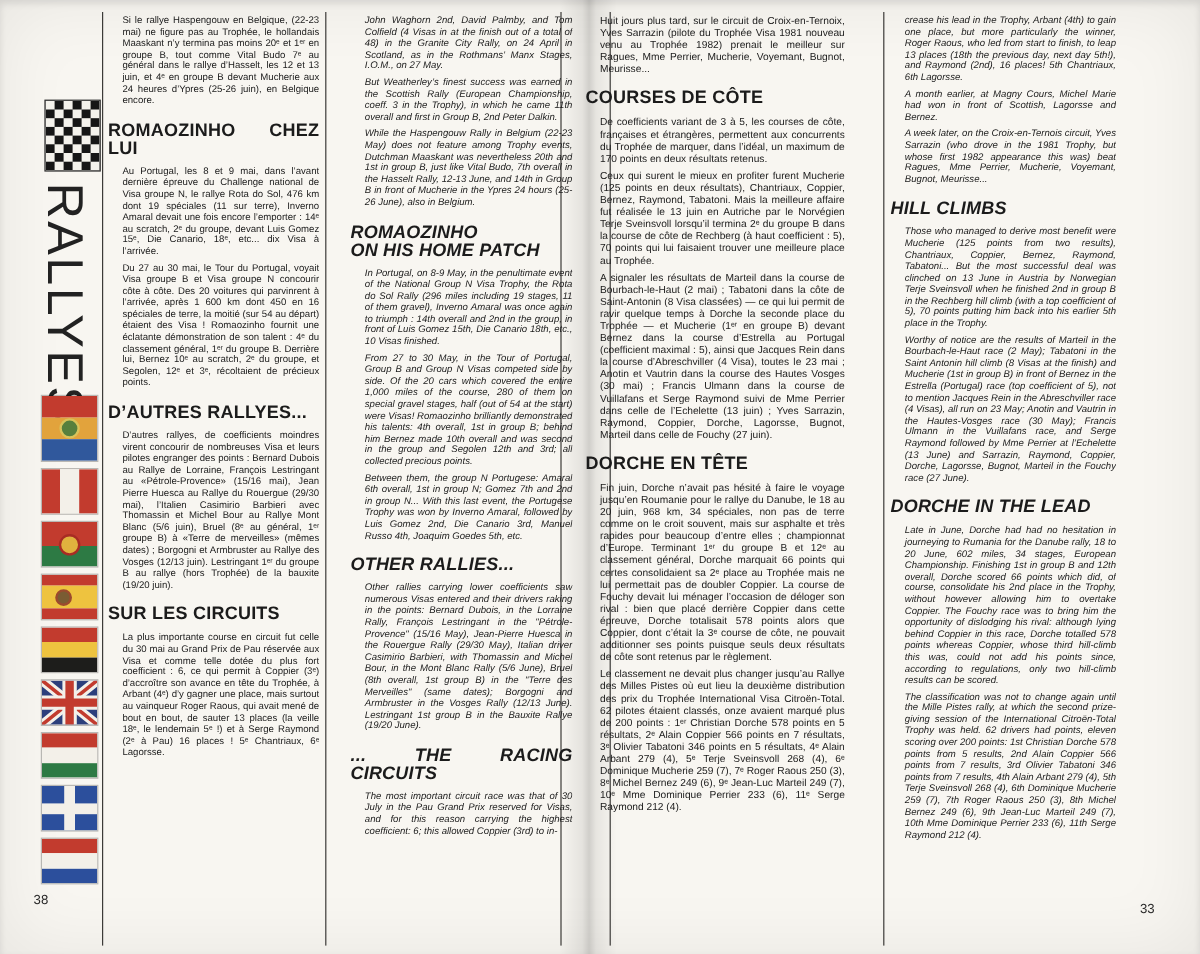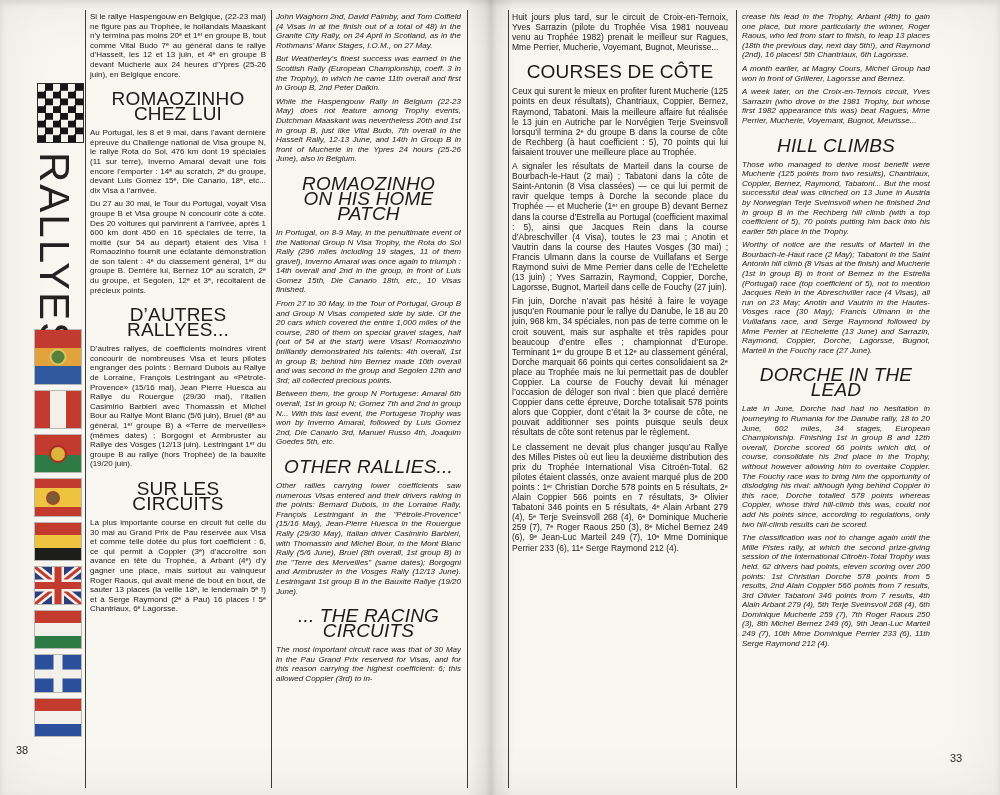--- a/index.html
+++ b/index.html
@@ -18,24 +18,24 @@
     position:absolute;left:466px;top:0;width:48px;height:795px;
     background:linear-gradient(90deg, rgba(0,0,0,0) 0%, rgba(0,0,0,0.08) 40%, rgba(0,0,0,0.16) 52%, rgba(0,0,0,0.07) 64%, rgba(0,0,0,0) 100%);
   }
   .vrule{position:absolute;top:10px;height:778px;width:1px;background:#3c3b38;}
   .col{
     position:absolute;top:12px;height:778px;overflow:hidden;
     font-size:8px;line-height:9.6px;text-align:justify;
   }
   .col.wide{font-size:8.5px;line-height:10.1px;}
   .col.italic{font-style:italic;}
-  .para{margin:0 0 4px 0;}
+  .para{margin:0 0 4px 12px;}
   .heading{
-    margin:12px 0 7px 0;text-align:center;font-weight:normal;
-    font-size:19px;line-height:15px;white-space:pre-line;letter-spacing:0.2px;
+    margin:12px 0 7px 0;font-weight:bold;
+    font-size:15px;line-height:15px;white-space:pre-line;letter-spacing:0.2px;
   }
   .checkered{
     position:absolute;left:38px;top:84px;width:45px;height:58px;
     background:repeating-conic-gradient(#161616 0% 25%, #f4f2ec 0% 50%);
     background-size:15px 14.5px;outline:1px solid #2a2a2a;
   }
   .rallyes{
     position:absolute;left:-33px;top:213px;width:174px;height:52px;
     transform:rotate(90deg);
     font-size:42px;line-height:52px;text-align:center;
@@ -144,52 +144,54 @@
       <p class="para">Si le rallye Haspengouw en Belgique, (22-23 mai) ne figure pas au Trophée, le hollandais Maaskant n’y termina pas moins 20ᵉ et 1ᵉʳ en groupe B, tout comme Vital Budo 7ᵉ au général dans le rallye d’Hasselt, les 12 et 13 juin, et 4ᵉ en groupe B devant Mucherie aux 24 heures d’Ypres (25-26 juin), en Belgique encore.</p>
       <h3 class="heading">ROMAOZINHO CHEZ LUI</h3>
       <p class="para">Au Portugal, les 8 et 9 mai, dans l’avant dernière épreuve du Challenge national de Visa groupe N, le rallye Rota do Sol, 476 km dont 19 spéciales (11 sur terre), Inverno Amaral devait une fois encore l’emporter : 14ᵉ au scratch, 2ᵉ du groupe, devant Luis Gomez 15ᵉ, Die Canario, 18ᵉ, etc... dix Visa à l’arrivée.</p>
       <p class="para">Du 27 au 30 mai, le Tour du Portugal, voyait Visa groupe B et Visa groupe N concourir côte à côte. Des 20 voitures qui parvinrent à l’arrivée, après 1 600 km dont 450 en 16 spéciales de terre, la moitié (sur 54 au départ) étaient des Visa ! Romaozinho fournit une éclatante démonstration de son talent : 4ᵉ du classement général, 1ᵉʳ du groupe B. Derrière lui, Bernez 10ᵉ au scratch, 2ᵉ du groupe, et Segolen, 12ᵉ et 3ᵉ, récoltaient de précieux points.</p>
       <h3 class="heading">D’AUTRES RALLYES...</h3>
       <p class="para">D’autres rallyes, de coefficients moindres virent concourir de nombreuses Visa et leurs pilotes engranger des points : Bernard Dubois au Rallye de Lorraine, François Lestringant au «Pétrole-Provence» (15/16 mai), Jean Pierre Huesca au Rallye du Rouergue (29/30 mai), l’Italien Casimirio Barbieri avec Thomassin et Michel Bour au Rallye Mont Blanc (5/6 juin), Bruel (8ᵉ au général, 1ᵉʳ groupe B) à «Terre de merveilles» (mêmes dates) ; Borgogni et Armbruster au Rallye des Vosges (12/13 juin). Lestringant 1ᵉʳ du groupe B au rallye (hors Trophée) de la bauxite (19/20 juin).</p>
       <h3 class="heading">SUR LES CIRCUITS</h3>
       <p class="para">La plus importante course en circuit fut celle du 30 mai au Grand Prix de Pau réservée aux Visa et comme telle dotée du plus fort coefficient : 6, ce qui permit à Coppier (3ᵉ) d’accroître son avance en tête du Trophée, à Arbant (4ᵉ) d’y gagner une place, mais surtout au vainqueur Roger Raous, qui avait mené de bout en bout, de sauter 13 places (la veille 18ᵉ, le lendemain 5ᵉ !) et à Serge Raymond (2ᵉ à Pau) 16 places ! 5ᵉ Chantriaux, 6ᵉ Lagorsse.</p>
     </div>
 
-  <div class="col italic" lang="en" style="left:276px;width:185px">
+  <div class="col italic" lang="en" style="left:292px;width:185px">
       <p class="para">John Waghorn 2nd, David Palmby, and Tom Colfield (4 Visas in at the finish out of a total of 48) in the Granite City Rally, on 24 April in Scotland, as in the Rothmans’ Manx Stages, I.O.M., on 27 May.</p>
       <p class="para">But Weatherley’s finest success was earned in the Scottish Rally (European Championship, coeff. 3 in the Trophy), in which he came 11th overall and first in Group B, 2nd Peter Dalkin.</p>
       <p class="para">While the Haspengouw Rally in Belgium (22-23 May) does not feature among Trophy events, Dutchman Maaskant was nevertheless 20th and 1st in group B, just like Vital Budo, 7th overall in the Hasselt Rally, 12-13 June, and 14th in Group B in front of Mucherie in the Ypres 24 hours (25-26 June), also in Belgium.</p>
       <h3 class="heading">ROMAOZINHO
 ON HIS HOME PATCH</h3>
       <p class="para">In Portugal, on 8-9 May, in the penultimate event of the National Group N Visa Trophy, the Rota do Sol Rally (296 miles including 19 stages, 11 of them gravel), Inverno Amaral was once again to triumph : 14th overall and 2nd in the group, in front of Luis Gomez 15th, Die Canario 18th, etc., 10 Visas finished.</p>
       <p class="para">From 27 to 30 May, in the Tour of Portugal, Group B and Group N Visas competed side by side. Of the 20 cars which covered the entire 1,000 miles of the course, 280 of them on special gravel stages, half (out of 54 at the start) were Visas! Romaozinho brilliantly demonstrated his talents: 4th overall, 1st in group B; behind him Bernez made 10th overall and was second in the group and Segolen 12th and 3rd; all collected precious points.</p>
       <p class="para">Between them, the group N Portugese: Amaral 6th overall, 1st in group N; Gomez 7th and 2nd in group N...  With this last event, the Portugese Trophy was won by Inverno Amaral, followed by Luis Gomez 2nd, Die Canario 3rd, Manuel Russo 4th, Joaquim Goedes 5th, etc.</p>
       <h3 class="heading">OTHER RALLIES...</h3>
       <p class="para">Other rallies carrying lower coefficients saw numerous Visas entered and their drivers raking in the points: Bernard Dubois, in the Lorraine Rally, François Lestringant in the "Pétrole-Provence" (15/16 May), Jean-Pierre Huesca in the Rouergue Rally (29/30 May), Italian driver Casimirio Barbieri, with Thomassin and Michel Bour, in the Mont Blanc Rally (5/6 June), Bruel (8th overall, 1st group B) in the "Terre des Merveilles" (same dates); Borgogni and Armbruster in the Vosges Rally (12/13 June). Lestringant 1st group B in the Bauxite Rallye (19/20 June).</p>
       <h3 class="heading">... THE RACING CIRCUITS</h3>
-      <p class="para">The most important circuit race was that of 30 May in the Pau Grand Prix reserved for Visas, and for this reason carrying the highest coefficient: 6; this allowed Coppier (3rd) to in-</p>
+      <p class="para">The most important circuit race was that of 30 July in the Pau Grand Prix reserved for Visas, and for this reason carrying the highest coefficient: 6; this allowed Coppier (3rd) to in-</p>
     </div>
 
-  <div class="col wide" lang="fr" style="left:512px;width:216px">
+  <div class="col wide" lang="fr" style="left:488px;width:216px">
       <p class="para">Huit jours plus tard, sur le circuit de Croix-en-Ternoix, Yves Sarrazin (pilote du Trophée Visa 1981 nouveau venu au Trophée 1982) prenait le meilleur sur Ragues, Mme Perrier, Mucherie, Voyemant, Bugnot, Meurisse...</p>
       <h3 class="heading">COURSES DE CÔTE</h3>
+      <p class="para">De coefficients variant de 3 à 5, les courses de côte, françaises et étrangères, permettent aux concurrents du Trophée de marquer, dans l’idéal, un maximum de 170 points en deux résultats retenus.</p>
       <p class="para">Ceux qui surent le mieux en profiter furent Mucherie (125 points en deux résultats), Chantriaux, Coppier, Bernez, Raymond, Tabatoni. Mais la meilleure affaire fut réalisée le 13 juin en Autriche par le Norvégien Terje Sveinsvoll lorsqu’il termina 2ᵉ du groupe B dans la course de côte de Rechberg (à haut coefficient : 5), 70 points qui lui faisaient trouver une meilleure place au Trophée.</p>
       <p class="para">A signaler les résultats de Marteil dans la course de Bourbach-le-Haut (2 mai) ; Tabatoni dans la côte de Saint-Antonin (8 Visa classées) — ce qui lui permit de ravir quelque temps à Dorche la seconde place du Trophée — et Mucherie (1ᵉʳ en groupe B) devant Bernez dans la course d’Estrella au Portugal (coefficient maximal : 5), ainsi que Jacques Rein dans la course d’Abreschviller (4 Visa), toutes le 23 mai ; Anotin et Vautrin dans la course des Hautes Vosges (30 mai) ; Francis Ulmann dans la course de Vuillafans et Serge Raymond suivi de Mme Perrier dans celle de l’Echelette (13 juin) ; Yves Sarrazin, Raymond, Coppier, Dorche, Lagorsse, Bugnot, Marteil dans celle de Fouchy (27 juin).</p>
+      <h3 class="heading">DORCHE EN TÊTE</h3>
       <p class="para">Fin juin, Dorche n’avait pas hésité à faire le voyage jusqu’en Roumanie pour le rallye du Danube, le 18 au 20 juin, 968 km, 34 spéciales, non pas de terre comme on le croit souvent, mais sur asphalte et très rapides pour beaucoup d’entre elles ; championnat d’Europe. Terminant 1ᵉʳ du groupe B et 12ᵉ au classement général, Dorche marquait 66 points qui certes consolidaient sa 2ᵉ place au Trophée mais ne lui permettait pas de doubler Coppier. La course de Fouchy devait lui ménager l’occasion de déloger son rival : bien que placé derrière Coppier dans cette épreuve, Dorche totalisait 578 points alors que Coppier, dont c’était la 3ᵉ course de côte, ne pouvait additionner ses points puisque seuls deux résultats de côte sont retenus par le règlement.</p>
       <p class="para">Le classement ne devait plus changer jusqu’au Rallye des Milles Pistes où eut lieu la deuxième distribution des prix du Trophée International Visa Citroën-Total. 62 pilotes étaient classés, onze avaient marqué plus de 200 points : 1ᵉʳ Christian Dorche 578 points en 5 résultats, 2ᵉ Alain Coppier 566 points en 7 résultats, 3ᵉ Olivier Tabatoni 346 points en 5 résultats, 4ᵉ Alain Arbant 279 (4), 5ᵉ Terje Sveinsvoll 268 (4), 6ᵉ Dominique Mucherie 259 (7), 7ᵉ Roger Raous 250 (3), 8ᵉ Michel Bernez 249 (6), 9ᵉ Jean-Luc Marteil 249 (7), 10ᵉ Mme Dominique Perrier 233 (6), 11ᵉ Serge Raymond 212 (4).</p>
     </div>
 
   <div class="col italic" lang="en" style="left:742px;width:188px">
       <p class="para">crease his lead in the Trophy, Arbant (4th) to gain one place, but more particularly the winner, Roger Raous, who led from start to finish, to leap 13 places (18th the previous day, next day 5th!), and Raymond (2nd), 16 places! 5th Chantriaux, 6th Lagorsse.</p>
-      <p class="para">A month earlier, at Magny Cours, Michel Group had won in front of Grillerer, Lagorsse and Bernez.</p>
+      <p class="para">A month earlier, at Magny Cours, Michel Marie had won in front of Scottish, Lagorsse and Bernez.</p>
       <p class="para">A week later, on the Croix-en-Ternois circuit, Yves Sarrazin (who drove in the 1981 Trophy, but whose first 1982 appearance this was) beat Ragues, Mme Perrier, Mucherie, Voyemant, Bugnot, Meurisse...</p>
       <h3 class="heading">HILL CLIMBS</h3>
       <p class="para">Those who managed to derive most benefit were Mucherie (125 points from two results), Chantriaux, Coppier, Bernez, Raymond, Tabatoni... But the most successful deal was clinched on 13 June in Austria by Norwegian Terje Sveinsvoll when he finished 2nd in group B in the Rechberg hill climb (with a top coefficient of 5), 70 points putting him back into his earlier 5th place in the Trophy.</p>
       <p class="para">Worthy of notice are the results of Marteil in the Bourbach-le-Haut race (2 May); Tabatoni in the Saint Antonin hill climb (8 Visas at the finish) and Mucherie (1st in group B) in front of Bernez in the Estrella (Portugal) race (top coefficient of 5), not to mention Jacques Rein in the Abreschviller race (4 Visas), all run on 23 May; Anotin and Vautrin in the Hautes-Vosges race (30 May); Francis Ulmann in the Vuillafans race, and Serge Raymond followed by Mme Perrier at l’Echelette (13 June) and Sarrazin, Raymond, Coppier, Dorche, Lagorsse, Bugnot, Marteil in the Fouchy race (27 June).</p>
       <h3 class="heading">DORCHE IN THE LEAD</h3>
       <p class="para">Late in June, Dorche had had no hesitation in journeying to Rumania for the Danube rally, 18 to 20 June, 602 miles, 34 stages, European Championship. Finishing 1st in group B and 12th overall, Dorche scored 66 points which did, of course, consolidate his 2nd place in the Trophy, without however allowing him to overtake Coppier. The Fouchy race was to bring him the opportunity of dislodging his rival: although lying behind Coppier in this race, Dorche totalled 578 points whereas Coppier, whose third hill-climb this was, could not add his points since, according to regulations, only two hill-climb results can be scored.</p>
       <p class="para">The classification was not to change again until the Mille Pistes rally, at which the second prize-giving session of the International Citroën-Total Trophy was held. 62 drivers had points, eleven scoring over 200 points: 1st Christian Dorche 578 points from 5 results, 2nd Alain Coppier 566 points from 7 results, 3rd Olivier Tabatoni 346 points from 7 results, 4th Alain Arbant 279 (4), 5th Terje Sveinsvoll 268 (4), 6th Dominique Mucherie 259 (7), 7th Roger Raous 250 (3), 8th Michel Bernez 249 (6), 9th Jean-Luc Marteil 249 (7), 10th Mme Dominique Perrier 233 (6), 11th Serge Raymond 212 (4).</p>
     </div>
 
-  <div class="pagenum" style="left:16px;top:744px">38</div>
+  <div class="pagenum" style="left:28px;top:744px">38</div>
   <div class="pagenum" style="left:950px;top:752px">33</div>
 
 </div>
 
 </body></html>

